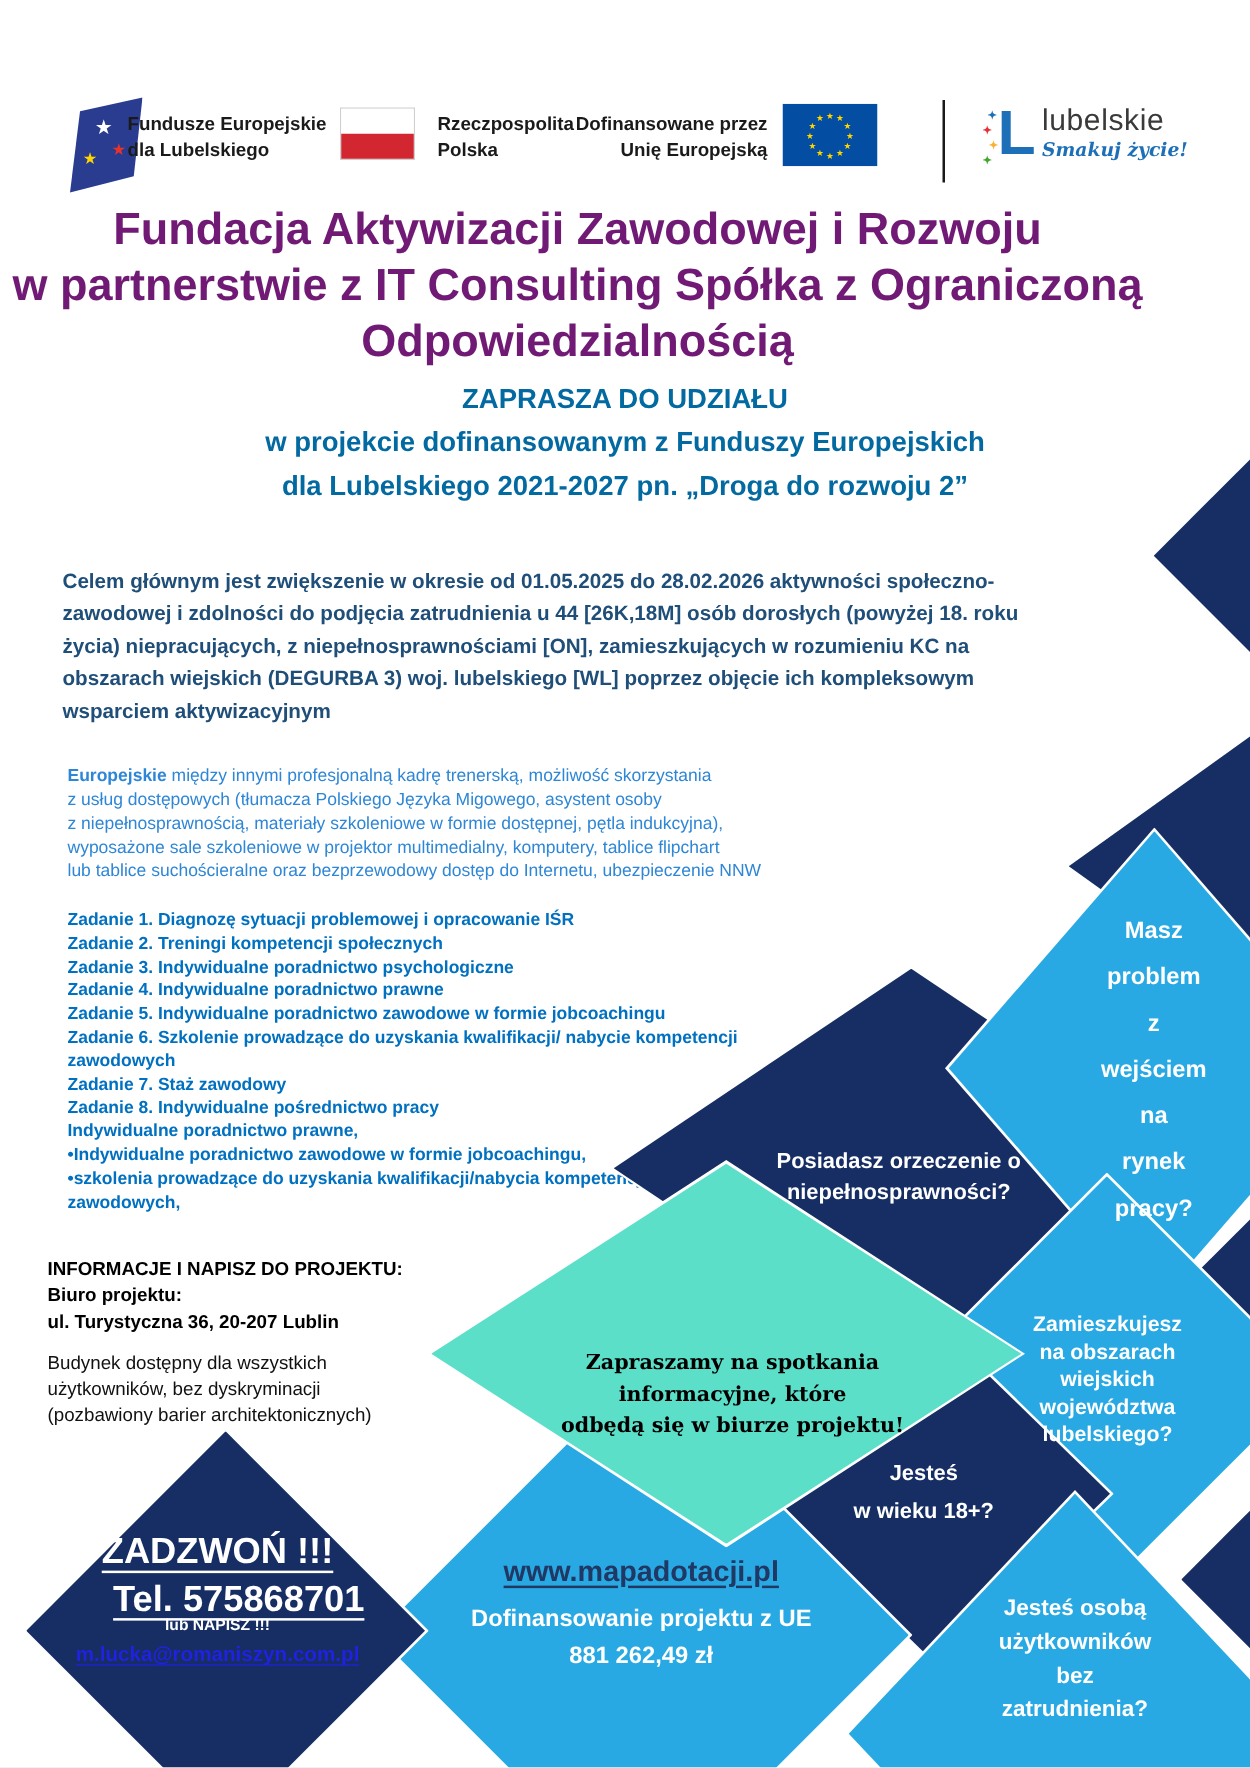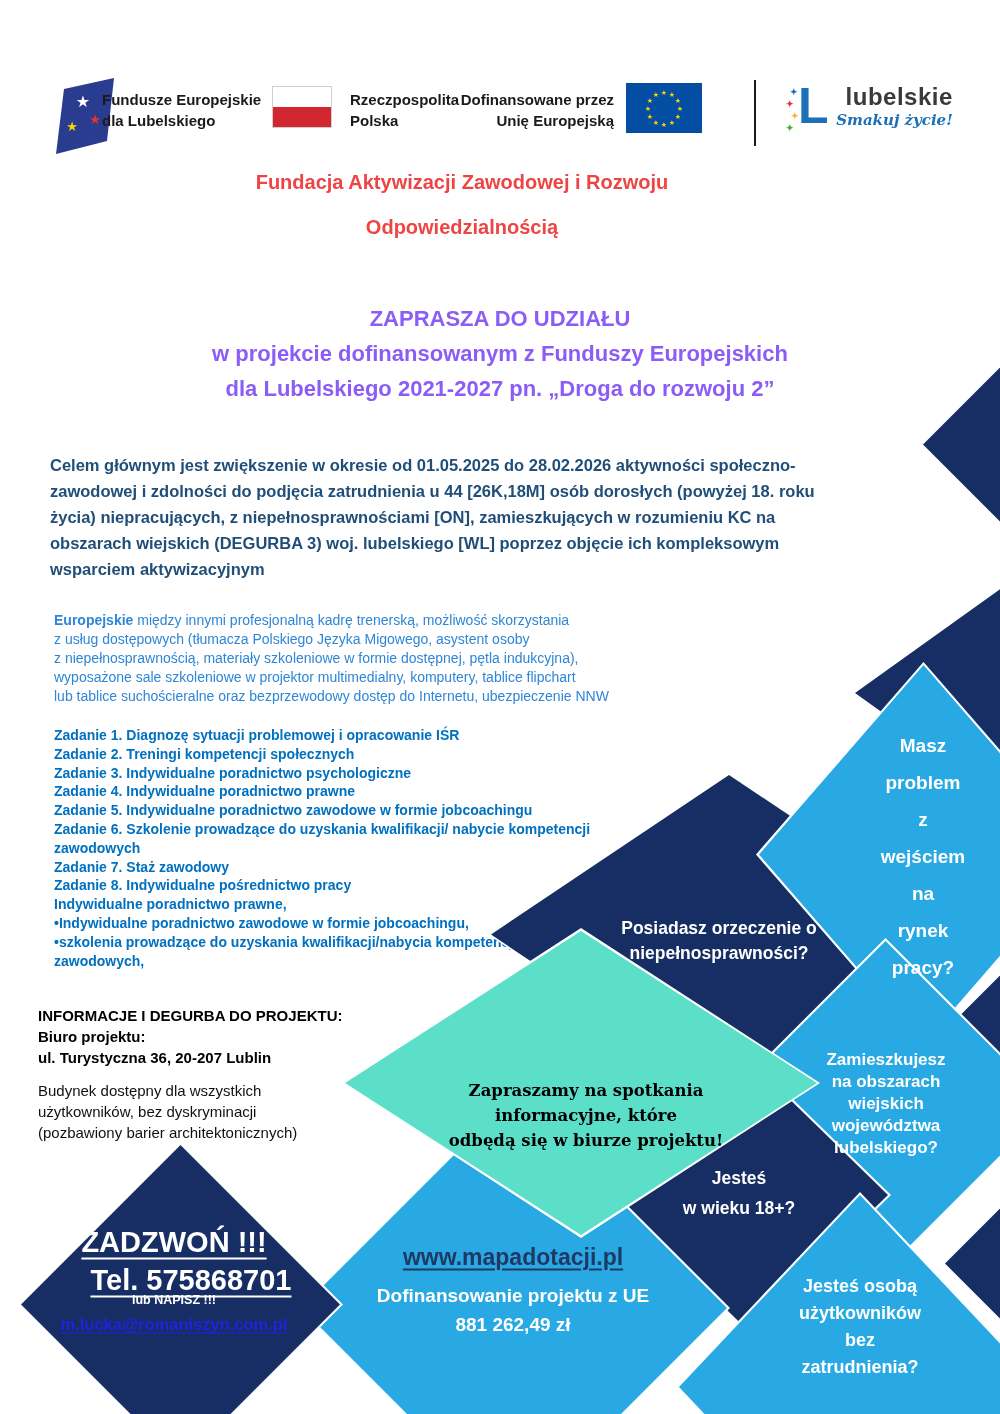--- a/index.html
+++ b/index.html
@@ -17,27 +17,27 @@
   .divider { position:absolute; left:754px; top:80px; width:2px; height:66px; background:#1a1a1a; }
   .lubelskie { position:absolute; left:798px; top:84px; width:170px; }
   .lube-row { display:flex; align-items:flex-start; }
   .lube-L { font-size:50px; font-weight:700; color:#1D70B7; line-height:44px; position:relative; }
   .lube-star { position:absolute; font-size:9px; line-height:9px; }
   .ls1 { left:-8px; top:4px;  color:#1D70B7; }
   .ls2 { left:-12px; top:16px; color:#E62E38; }
   .ls3 { left:-7px; top:28px; color:#F9B233; }
   .ls4 { left:-12px; top:40px; color:#41A62A; }
   .lube-col { margin-left:5px; }
-  .lube-name { font-size:24px; font-weight:700; color:#3A3A39; line-height:26px; letter-spacing:0.5px;margin-left:12px; }
+  .lube-name { font-size:24px; font-weight:400; color:#3A3A39; line-height:26px; letter-spacing:0.5px; }
   .lube-tag { font-family:"DejaVu Serif", serif; font-style:italic; font-size:15px; font-weight:700; color:#1D70B7; text-align:right; margin-top:1px; }
   
   .title { position:absolute; left:0; top:160px; width:924px; text-align:center;
-           font-size:20px; font-weight:700; color:#ef4444; line-height:45px; }
+           font-size:36px; font-weight:700; color:#701a75; line-height:45px; }
   .invite { position:absolute; left:0; top:301px; width:1000px; text-align:center;
-            font-size:22px; font-weight:700; color:#8b5cf6; line-height:35px; }
+            font-size:22px; font-weight:700; color:#0369a1; line-height:35px; }
   .goal { position:absolute; left:50px; top:452px; width:905px;
           font-size:16.5px; font-weight:700; color:#1F4E79; line-height:26px; white-space:pre-line; }
   .provide { position:absolute; left:54px; top:611px; width:660px;
              font-size:14px; color:#2E86D6; line-height:19px; white-space:pre-line; }
   .provide b { font-weight:700; }
   .offer { position:absolute; left:54px; top:726px; width:545px; font-size:14px; line-height:18.8px; }
   .offer-head { font-weight:700; color:#1F3864; }
   .offer-item { font-weight:700; color:#0070C0; }
   .info-bold { position:absolute; left:38px; top:1005px; font-size:15px; font-weight:700; color:#000; line-height:21px; }
   .info-plain { position:absolute; left:38px; top:1080px; font-size:15px; color:#111; line-height:21px; }
@@ -133,20 +133,21 @@
       <div class="lube-L">L<span class="lube-star ls1">✦</span><span class="lube-star ls2">✦</span><span class="lube-star ls3">✦</span><span class="lube-star ls4">✦</span></div>
       <div class="lube-col">
         <div class="lube-name">lubelskie</div>
         <div class="lube-tag">Smakuj życie!</div>
       </div>
     </div>
   </div>
 
   <div class="title">
     <div>Fundacja Aktywizacji Zawodowej i Rozwoju</div>
+    <div>w partnerstwie z IT Consulting Spółka z Ograniczoną</div>
     <div>Odpowiedzialnością</div>
   </div>
 
   <div class="invite">
     <div>ZAPRASZA DO UDZIAŁU</div>
     <div>w projekcie dofinansowanym z Funduszy Europejskich</div>
     <div>dla Lubelskiego 2021-2027 pn. „Droga do rozwoju 2”</div>
   </div>
 
   <div class="goal">Celem głównym jest zwiększenie w okresie od 01.05.2025 do 28.02.2026 aktywności społeczno-
@@ -169,21 +170,21 @@
     <div class="offer-item">Zadanie 5. Indywidualne poradnictwo zawodowe w formie jobcoachingu</div>
     <div class="offer-item">Zadanie 6. Szkolenie prowadzące do uzyskania kwalifikacji/ nabycie kompetencji zawodowych</div>
     <div class="offer-item">Zadanie 7. Staż zawodowy</div>
     <div class="offer-item">Zadanie 8. Indywidualne pośrednictwo pracy</div>
     <div class="offer-item">Indywidualne poradnictwo prawne,</div>
     <div class="offer-item">•Indywidualne poradnictwo zawodowe w formie jobcoachingu,</div>
     <div class="offer-item">•szkolenia prowadzące do uzyskania kwalifikacji/nabycia kompetencji zawodowych,</div>
   </div>
 
   <div class="info-bold">
-    <div>INFORMACJE I DEGURBA DO PROJEKTU:</div>
+    <div>INFORMACJE I NAPISZ DO PROJEKTU:</div>
     <div>Biuro projektu:</div>
     <div>ul. Turystyczna 36, 20-207 Lublin</div>
   </div>
   <div class="info-plain" style="white-space:pre-line;">Budynek dostępny dla wszystkich
 użytkowników, bez dyskryminacji
 (pozbawiony barier architektonicznych)</div>
 
   <div class="dm navy" id="d-corner1">
       <div class="fill"></div>
     </div>

